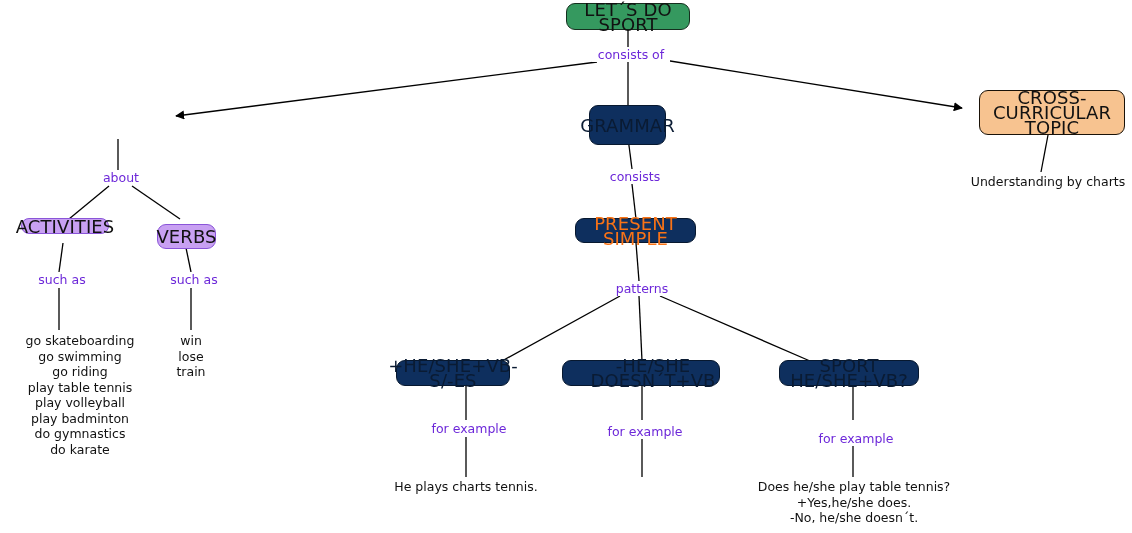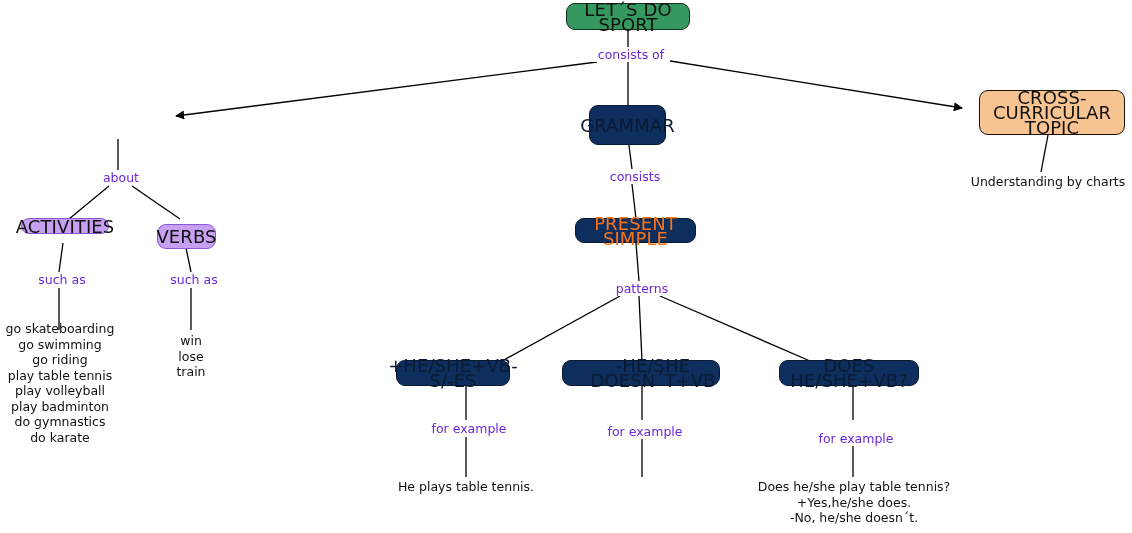--- a/index.html
+++ b/index.html
@@ -142,54 +142,54 @@
   <div class="node purple" style="left:21px; top:218px; width:88px; height:16px;">ACTIVITIES</div>
 
   <div class="node purple" style="left:157px; top:224px; width:59px; height:25px;">VERBS</div>
 
   <div class="node navy" style="left:575px; top:218px; width:121px; height:25px; color:#f97316;">PRESENT SIMPLE</div>
 
   <div class="node navy" style="left:396px; top:360px; width:114px; height:26px; color:#0a1b33;">+HE/SHE+VB-S/-ES</div>
 
   <div class="node navy" style="left:562px; top:360px; width:158px; height:26px; color:#0a1b33;padding-left:24px;">-HE/SHE DOESN´T+VB</div>
 
-  <div class="node navy" style="left:779px; top:360px; width:140px; height:26px; color:#0a1b33;">DOES HE/SHE+VB?</div>
+  <div class="node navy" style="left:779px; top:360px; width:140px; height:26px; color:#0a1b33;">SPORT HE/SHE+VB?</div>
 
   <div class="label" style="left:592px; top:47px; width:72px;">consists of</div>
 
   <div class="label" style="left:96px; top:170px; width:44px;">about</div>
 
   <div class="label" style="left:601px; top:169px; width:62px;">consists</div>
 
   <div class="label" style="left:610px; top:281px; width:58px;">patterns</div>
 
   <div class="label" style="left:33px; top:272px; width:52px;">such as</div>
 
   <div class="label" style="left:165px; top:272px; width:52px;">such as</div>
 
   <div class="label" style="left:427px; top:421px; width:78px;">for example</div>
 
   <div class="label" style="left:603px; top:424px; width:78px;">for example</div>
 
   <div class="label" style="left:814px; top:431px; width:78px;">for example</div>
 
-  <div class="leaf" style="left:0px; top:321px; width:120px;">go skateboarding
+  <div class="leaf" style="left:0px; top:333px; width:120px;padding-left:20px;">go skateboarding
 go swimming
 go riding
 play table tennis
 play volleyball
 play badminton
 do gymnastics
 do karate</div>
 
   <div class="leaf" style="left:155px; top:333px; width:72px;">win
 lose
 train</div>
 
-  <div class="leaf" style="left:380px; top:479px; width:172px;">He plays table tennis.</div>
+  <div class="leaf" style="left:380px; top:479px; width:172px;">He plays charts tennis.</div>
 
 
   <div class="leaf" style="left:757px; top:479px; width:194px;">Does he/she play table tennis?
 +Yes,he/she does.
 -No, he/she doesn´t.</div>
 
   <div class="leaf" style="left:963px; top:174px; width:170px;text-align:center;">Understanding by charts</div>
 
 </div>
 

